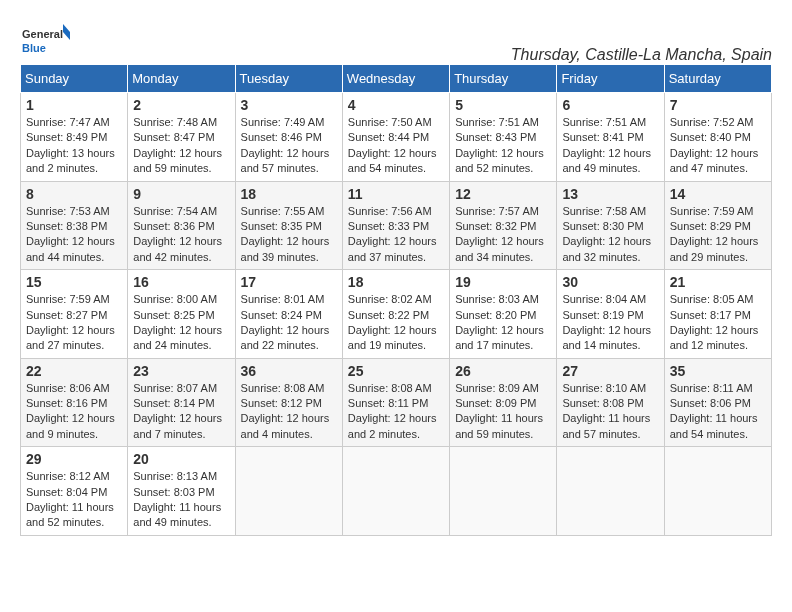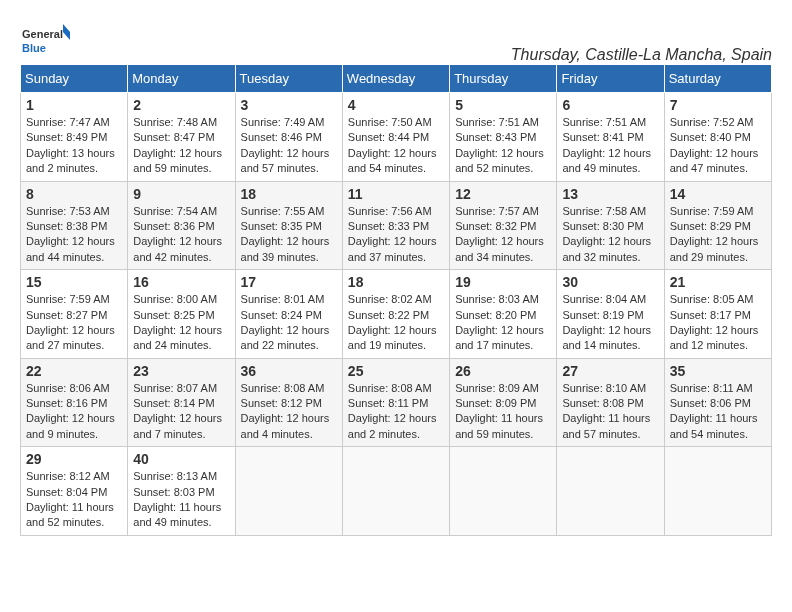--- a/index.html
+++ b/index.html
@@ -225,21 +225,21 @@
           <span class="day-number">35</span>
           <div class="day-info">Sunrise: 8:11 AM<br>Sunset: 8:06 PM<br>Daylight: 11 hours and 54 minutes.</div>
         </td>
       </tr>
       <tr>
         <td>
           <span class="day-number">29</span>
           <div class="day-info">Sunrise: 8:12 AM<br>Sunset: 8:04 PM<br>Daylight: 11 hours and 52 minutes.</div>
         </td>
         <td>
-          <span class="day-number">40</span>
+          <span class="day-number">20</span>
           <div class="day-info">Sunrise: 8:13 AM<br>Sunset: 8:03 PM<br>Daylight: 11 hours and 49 minutes.</div>
         </td>
         <td class="empty-cell"></td>
         <td class="empty-cell"></td>
         <td class="empty-cell"></td>
         <td class="empty-cell"></td>
         <td class="empty-cell"></td>
       </tr>
     </tbody>
 </table>

